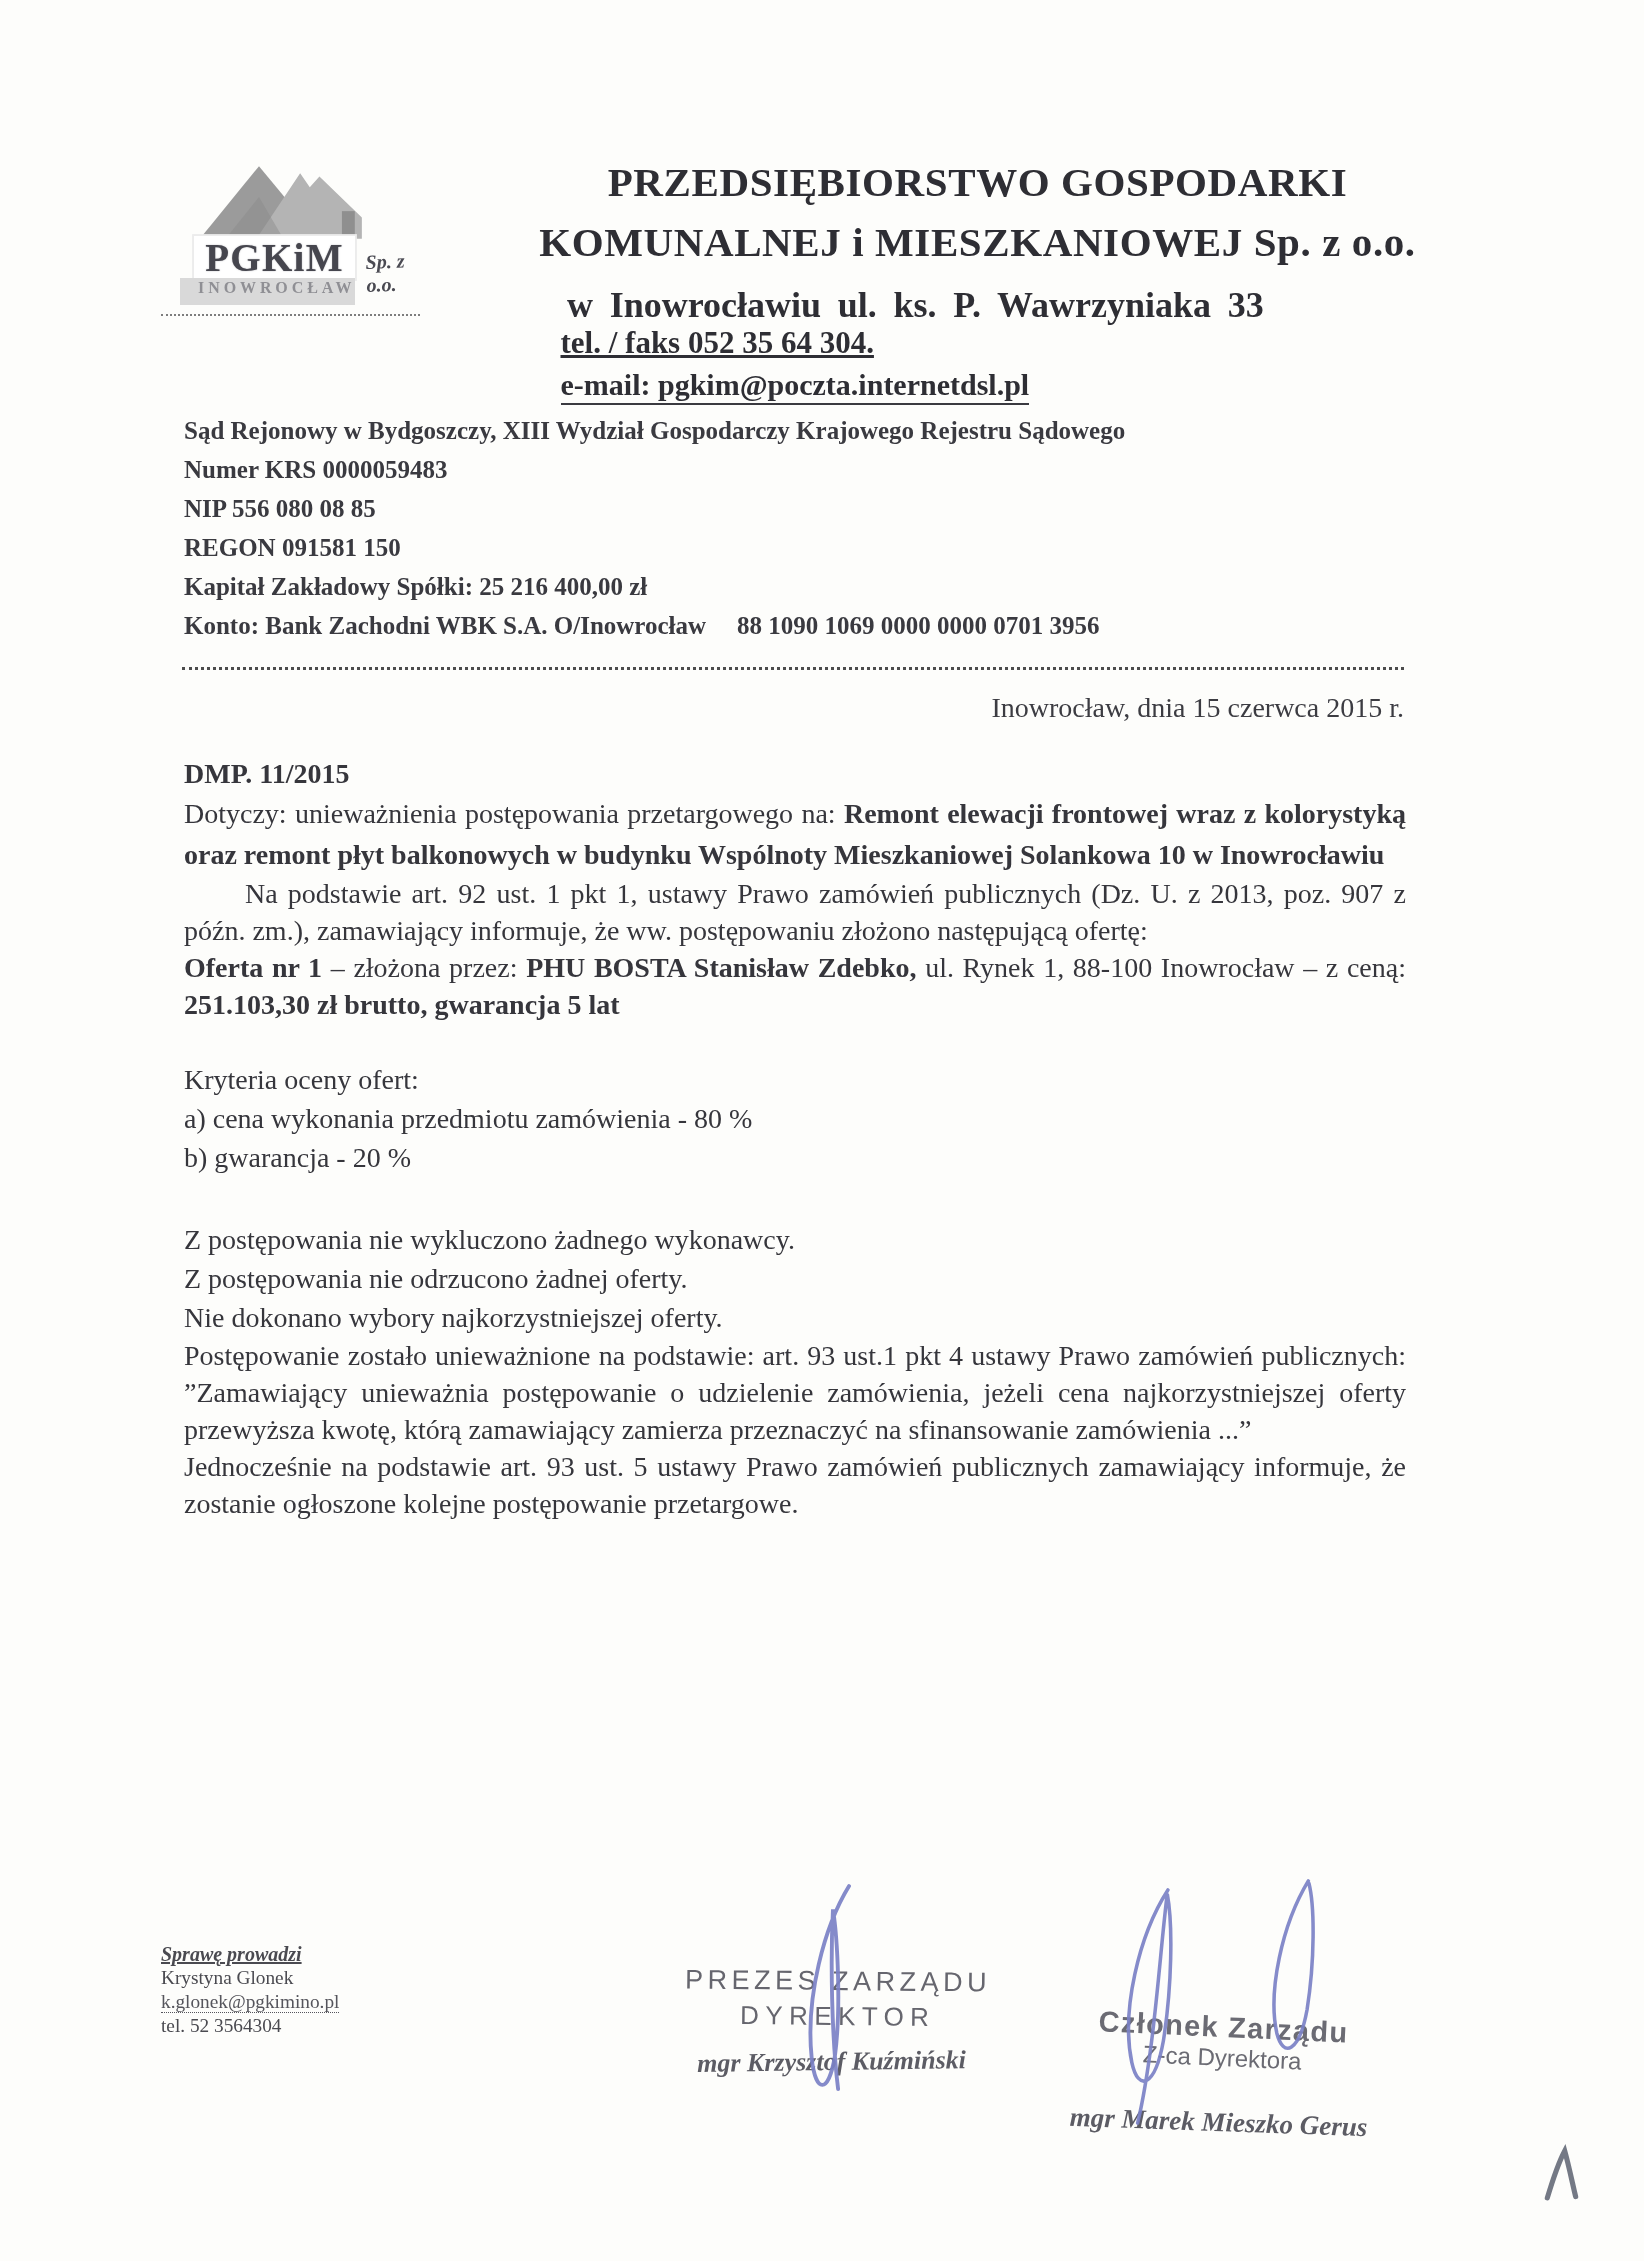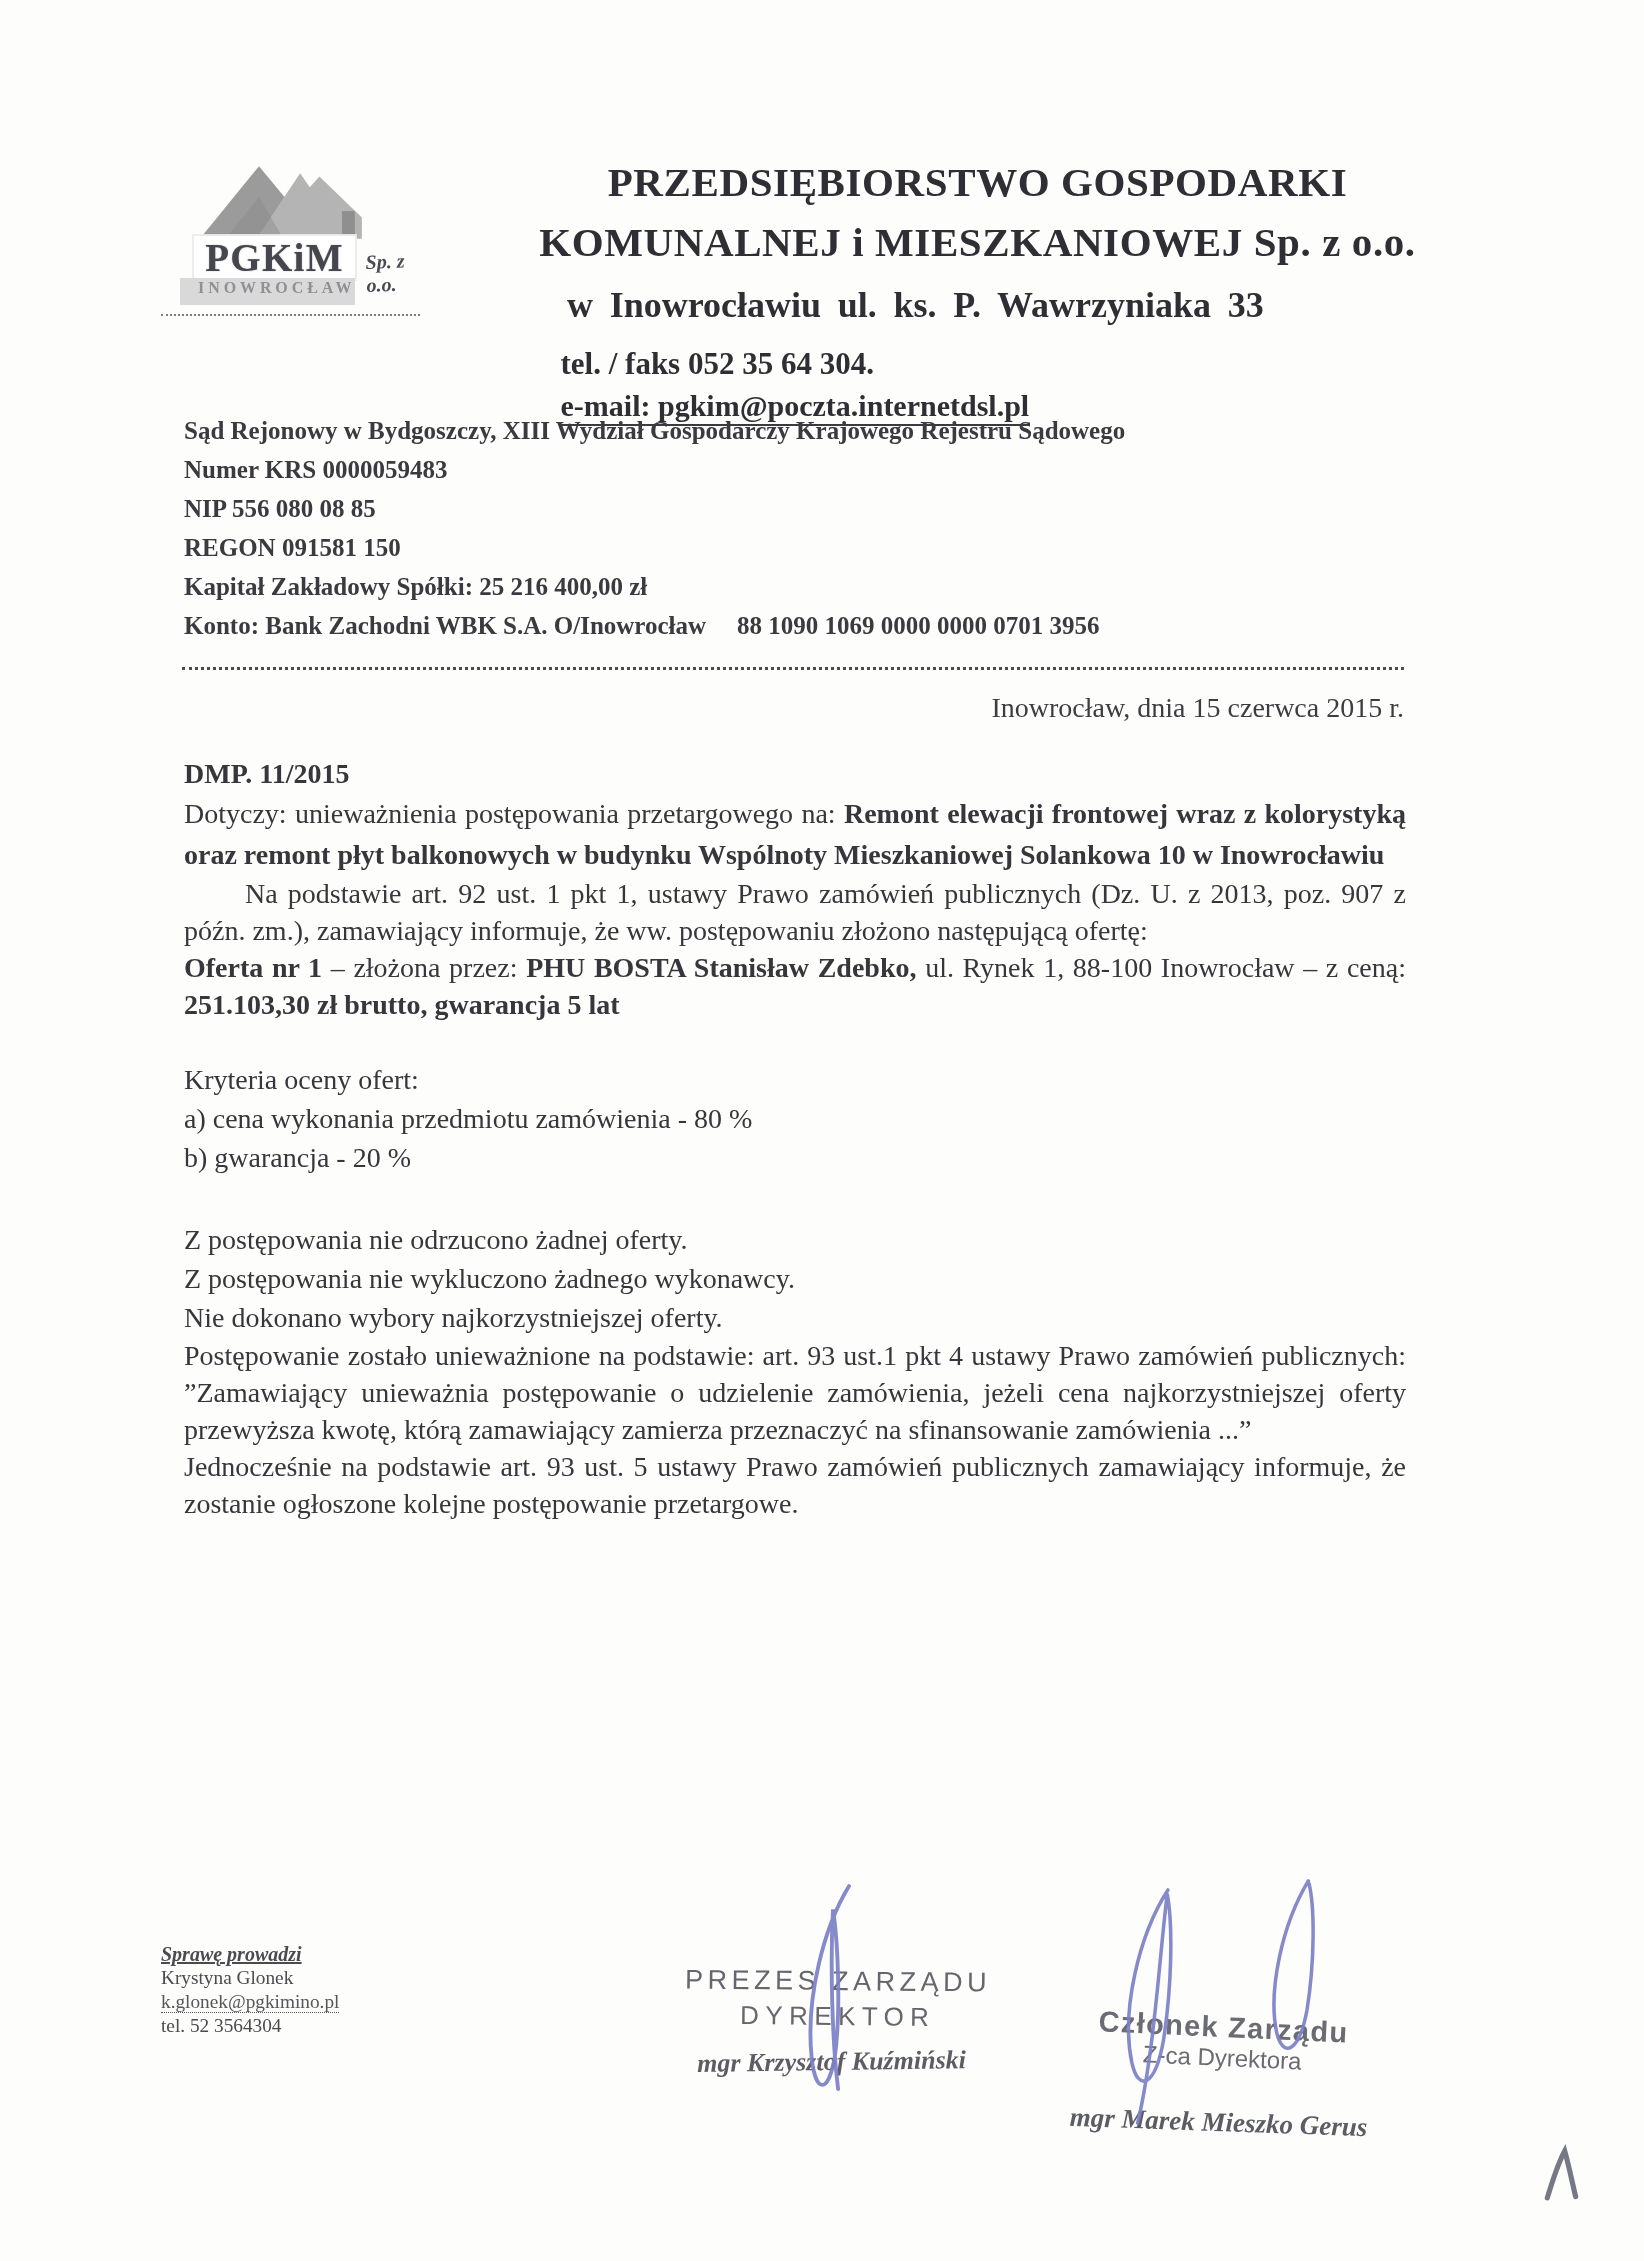--- a/index.html
+++ b/index.html
@@ -21,21 +21,21 @@
   .logo-brand{font-weight:bold;font-size:39px;letter-spacing:1.3px;color:#46464e;text-shadow:0 0 1.3px rgba(60,60,70,.5);}
   .logo-suffix{position:absolute;left:205px;top:98px;font-style:italic;font-weight:bold;font-size:20px;color:#4a4a52;transform:rotate(-2deg);}
   .logo-city{position:absolute;left:19.3px;top:126px;width:175px;height:27px;background:#d9d9d9;
     color:#8f8f94;font-weight:bold;font-size:16px;letter-spacing:3.9px;text-align:right;line-height:19.3px;}
 
   
   .hdr{left:538px;top:161px;width:879px;color:#2e2e34;}
   .hdr .l1{font-size:41px;font-weight:bold;text-align:center;letter-spacing:0.6px;line-height:43px;}
   .hdr .l2{font-size:41px;font-weight:bold;text-align:center;letter-spacing:0.6px;line-height:43px;margin-top:17px;}
   .hdr .l3{font-size:36px;font-weight:bold;padding-left:29px;word-spacing:7.7px;margin-top:22px;line-height:39px;}
-  .hdr .l4{font-size:31px;font-weight:bold;padding-left:22.5px;margin-top:22px;line-height:33px;}
+  .hdr .l4{font-size:31px;font-weight:bold;padding-left:22.5px;margin-top:1px;line-height:33px;text-decoration:underline;}
   .hdr .l5{font-size:30px;font-weight:bold;padding-left:22.5px;margin-top:10.3px;line-height:32px;}
   .hdr .l5 span{border-bottom:2.6px solid #3a3a40;padding-bottom:1.9px;}
 
   
   .registry{left:184px;top:411px;width:1237px;font-weight:bold;font-size:25px;line-height:39px;color:#3a3a40;}
   .acct-num{margin-left:31px;}
 
   .dotrule{left:182px;top:667px;width:1222px;border-top:3.9px dotted #4c4c4c;height:0;}
 
   .dateline{left:760px;top:692px;width:644px;text-align:right;font-size:28px;color:#3c3c42;}
@@ -122,22 +122,22 @@
     <p class="just intro">Na podstawie art. 92 ust. 1 pkt 1, ustawy Prawo zamówień publicznych (Dz. U. z 2013, poz. 907 z późn. zm.), zamawiający informuje, że ww. postępowaniu złożono następującą ofertę:</p>
     <p class="just offer"><b>Oferta nr 1</b><span> – złożona przez: </span><b>PHU BOSTA Stanisław Zdebko,</b><span> ul. Rynek 1, 88-100 Inowrocław – z ceną: </span><b>251.103,30 zł brutto, gwarancja 5 lat</b></p>
 
     <div class="criteria">
       <p>Kryteria oceny ofert:</p>
       <p>a) cena wykonania przedmiotu zamówienia - 80 %</p>
       <p>b) gwarancja - 20 %</p>
     </div>
 
     <div class="statements">
+      <p>Z postępowania nie wykluczono żadnego wykonawcy.</p>
       <p>Z postępowania nie odrzucono żadnej oferty.</p>
-      <p>Z postępowania nie wykluczono żadnego wykonawcy.</p>
       <p>Nie dokonano wybory najkorzystniejszej oferty.</p>
     </div>
 
     <p class="just annulment">Postępowanie zostało unieważnione na podstawie: art. 93 ust.1 pkt 4 ustawy Prawo zamówień publicznych: ”Zamawiający unieważnia postępowanie o udzielenie zamówienia, jeżeli cena najkorzystniejszej oferty przewyższa kwotę, którą zamawiający zamierza przeznaczyć na sfinansowanie zamówienia ...”</p>
     <p class="just nextproc">Jednocześnie na podstawie art. 93 ust. 5 ustawy Prawo zamówień publicznych zamawiający informuje, że zostanie ogłoszone kolejne postępowanie przetargowe.</p>
   </div>
 
   <div class="abs contact">
     <div class="lab">Sprawę prowadzi</div>
     <div>Krystyna Glonek</div>

